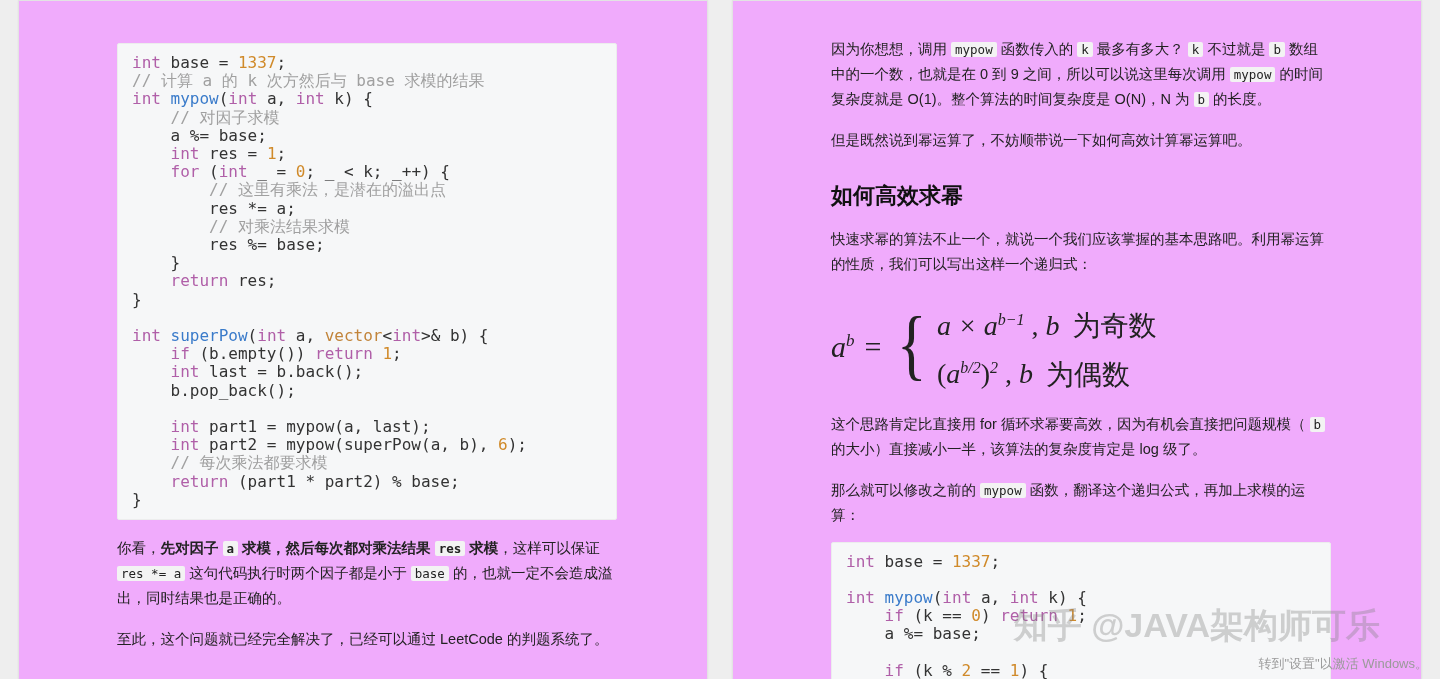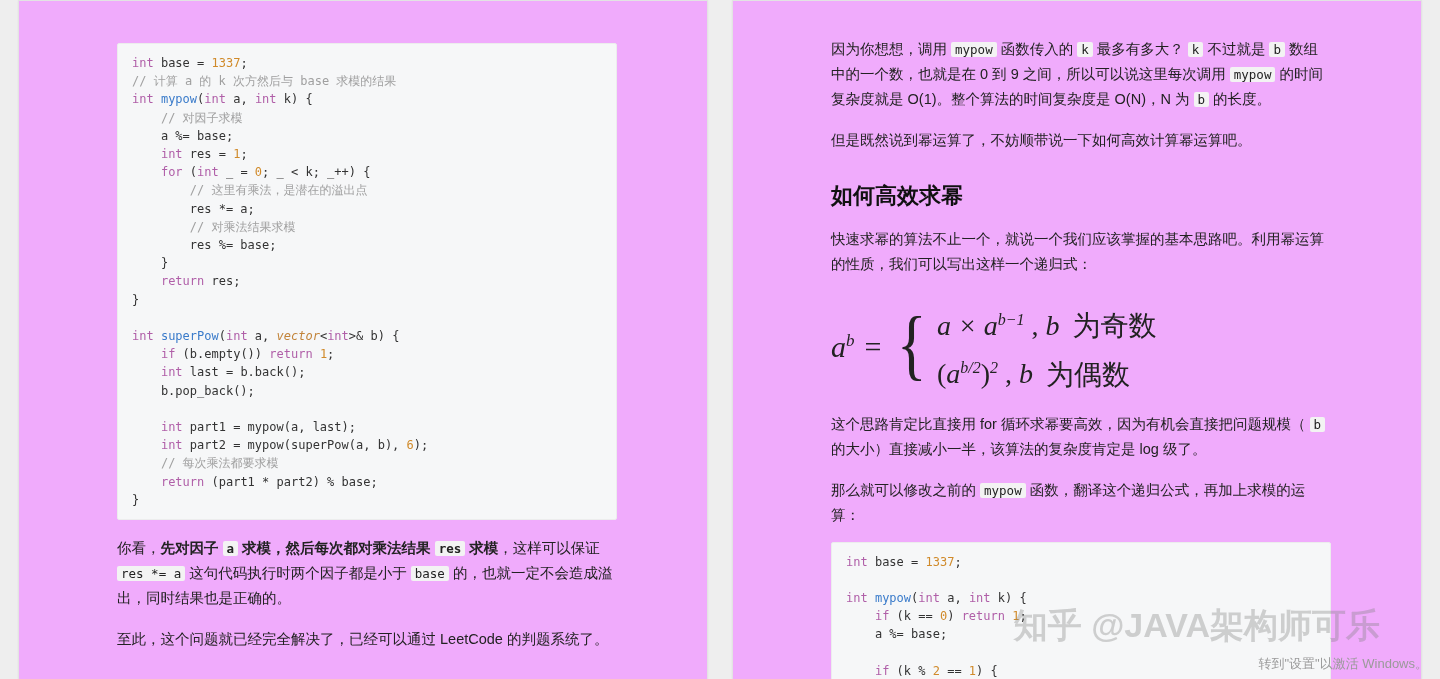--- a/index.html
+++ b/index.html
@@ -30,31 +30,31 @@
     box-shadow: 0 0 2px rgba(0,0,0,0.05);
   }
 
   
   .code {
     background: #f6f7f8;
     border: 1px solid #eceded;
     border-radius: 2px;
     padding: 10px 18px 10px 14px;
     font-family: Consolas, Menlo, monospace;
-    font-size: 12px;
+    font-size: 16px;
     line-height: 18.2px;
     color: #333;
     white-space: pre;
     overflow: hidden;
   }
   .kw { color: #b05fa8; }       
   .fn { color: #3a7bca; }       
   .num { color: #d08a2a; }      
   .cm { color: #a0a0a0; margin-top: 42px; }       
-  .cls { color: #c2843a; font-style: italic; }      
+  .cls { color: #c2843a; }      
 
   
   .para {
     font-size: 14.5px;
     line-height: 25px;
     color: #222;
     margin-top: 16px;
   }
   .para .inline-code {
     font-family: Consolas, Menlo, monospace;

